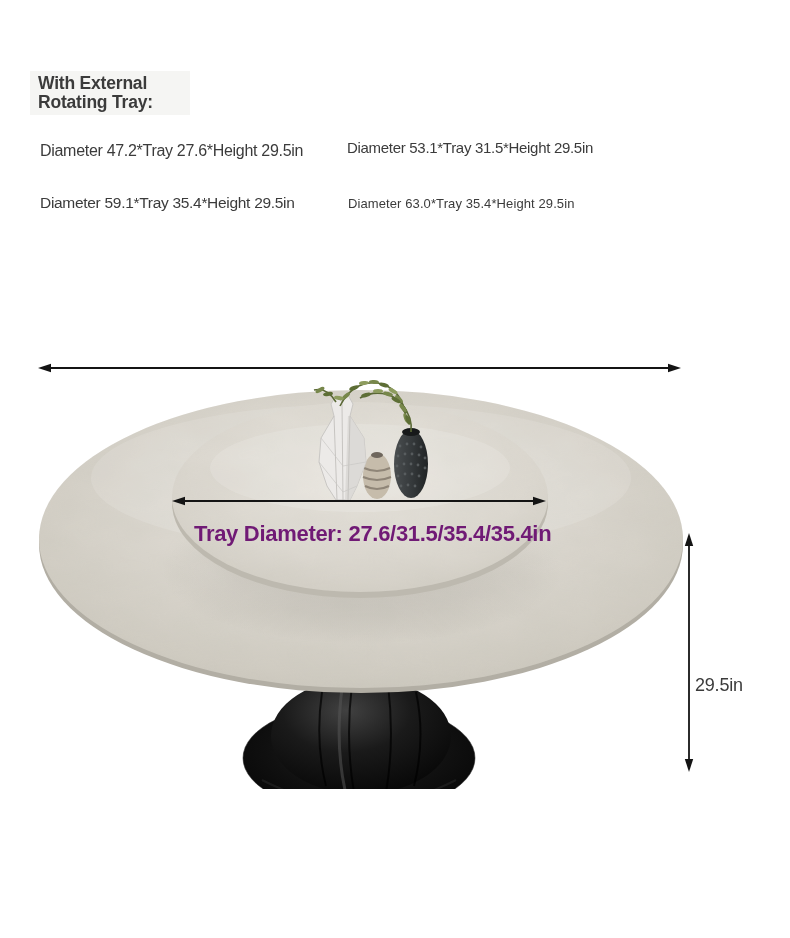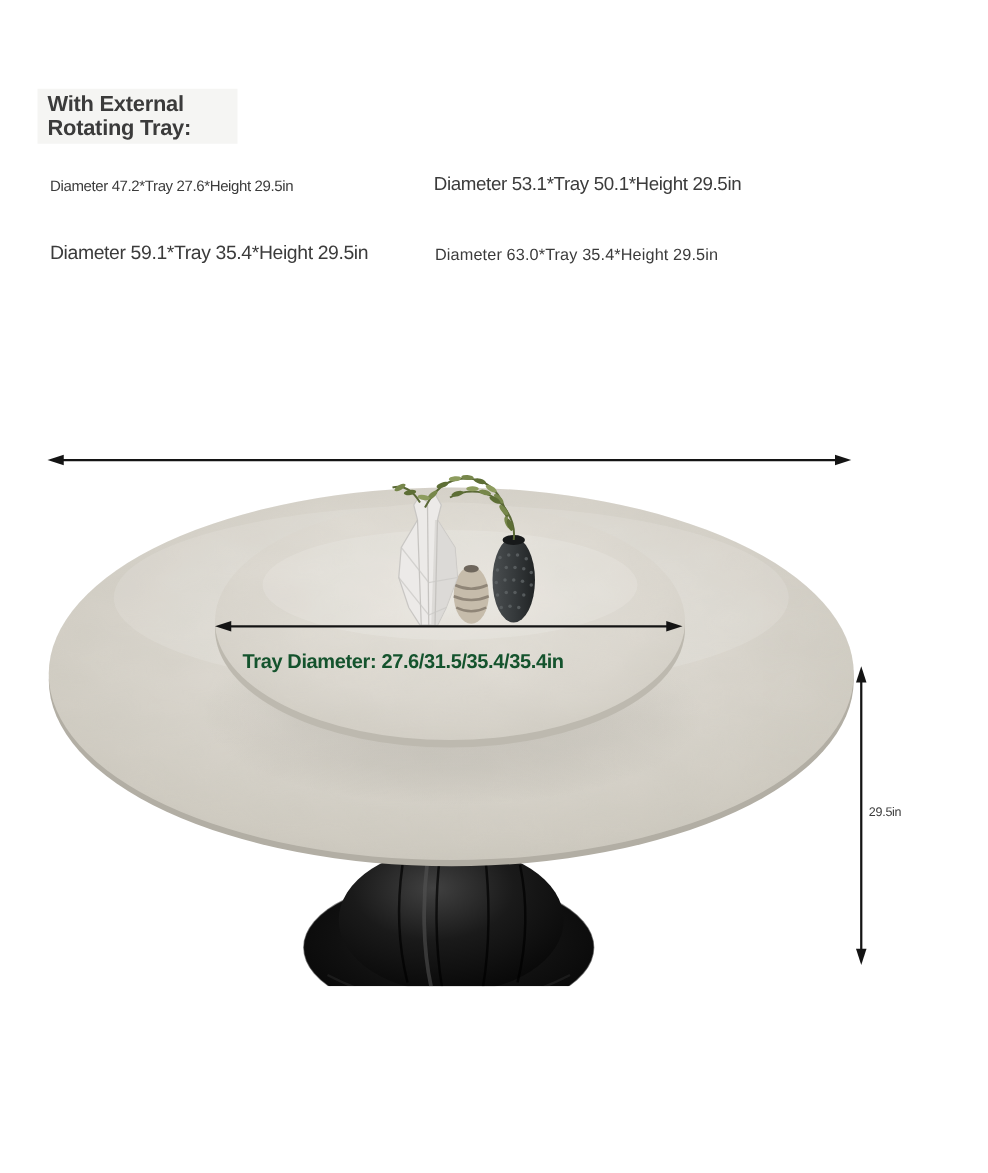--- a/index.html
+++ b/index.html
@@ -8,53 +8,53 @@
     position:relative;width:790px;height:789px;background:var(--bg,#fff);
     overflow:hidden;color:var(--text,#3b3b3b);
   }
   .abs{position:absolute;}
   .header-box{left:30px;top:71px;width:160px;height:44px;background:var(--header_box,#f5f5f3);}
   .header-title{
     left:38px;top:74px;font-size:17.5px;line-height:19px;font-weight:600;
     color:var(--text,#3b3b3b);white-space:pre-line;letter-spacing:-0.2px;
   }
   .spec{color:var(--text,#3b3b3b);font-weight:500;letter-spacing:-0.3px;white-space:nowrap;}
-  .spec-1{left:40px;top:142px;font-size:12px;}
+  .spec-1{left:40px;top:142px;font-size:16px;}
   .spec-2{left:347px;top:139px;font-size:15px;}
   .spec-3{left:40px;top:194px;font-size:15.5px;}
   .spec-4{left:348px;top:196px;font-size:13px;letter-spacing:0.1px;}
   .tabletop-label{
     left:185px;top:314px;font-size:19.5px;line-height:23px;font-weight:700;
     color:var(--text_dark,#232323);white-space:pre-line;letter-spacing:-0.3px;
   }
   .tray-label{
-    left:194px;top:521px;font-size:16px;font-weight:700;color:#14532d;
+    left:194px;top:521px;font-size:22px;font-weight:700;color:#701a75;
     letter-spacing:-0.3px;white-space:nowrap;
   }
   .height-label{
-    left:695px;top:645px;font-size:10px;font-weight:500;color:var(--text,#3b3b3b);
+    left:695px;top:675px;font-size:18px;font-weight:500;color:var(--text,#3b3b3b);
     white-space:nowrap;letter-spacing:-0.2px;text-align:right;
   }
   svg.figure{left:0;top:0;}
   .arrow-stroke{stroke:var(--arrow,#141414);stroke-width:1.8;fill:none;}
   .arrow-head{fill:var(--arrow,#141414);stroke:none;}
   .fill-tabletop-rim{fill:var(--tabletop_rim,#b2aea4);}
   .fill-tray-rim{fill:var(--tray_rim,#bdb9af);}
 </style>
 </head>
 <body>
 
 <div class="canvas">
 
   <div class="abs header-box"></div>
   <div class="abs header-title">With External
 Rotating Tray:</div>
 
   <div class="abs spec spec-1">Diameter 47.2*Tray 27.6*Height 29.5in</div>
-  <div class="abs spec spec-2">Diameter 53.1*Tray 50.1*Height 29.5in</div>
+  <div class="abs spec spec-2">Diameter 53.1*Tray 31.5*Height 29.5in</div>
   <div class="abs spec spec-3">Diameter 59.1*Tray 35.4*Height 29.5in</div>
   <div class="abs spec spec-4">Diameter 63.0*Tray 35.4*Height 29.5in</div>
 
 
   <svg class="abs figure" width="790" height="938" viewBox="0 0 790 938">
     <defs>
       <radialGradient id="topGrad" cx="50%" cy="40%" r="70%">
         <stop offset="0%" stop-color="#e6e3db"></stop>
         <stop offset="45%" stop-color="#dcd8d0"></stop>
         <stop offset="80%" stop-color="#d0ccc2"></stop>

